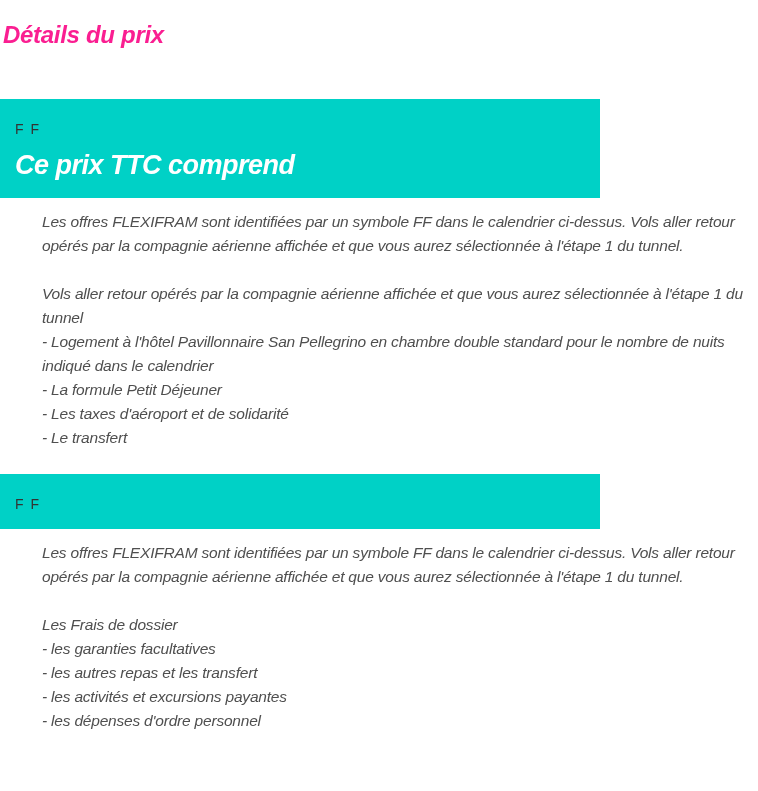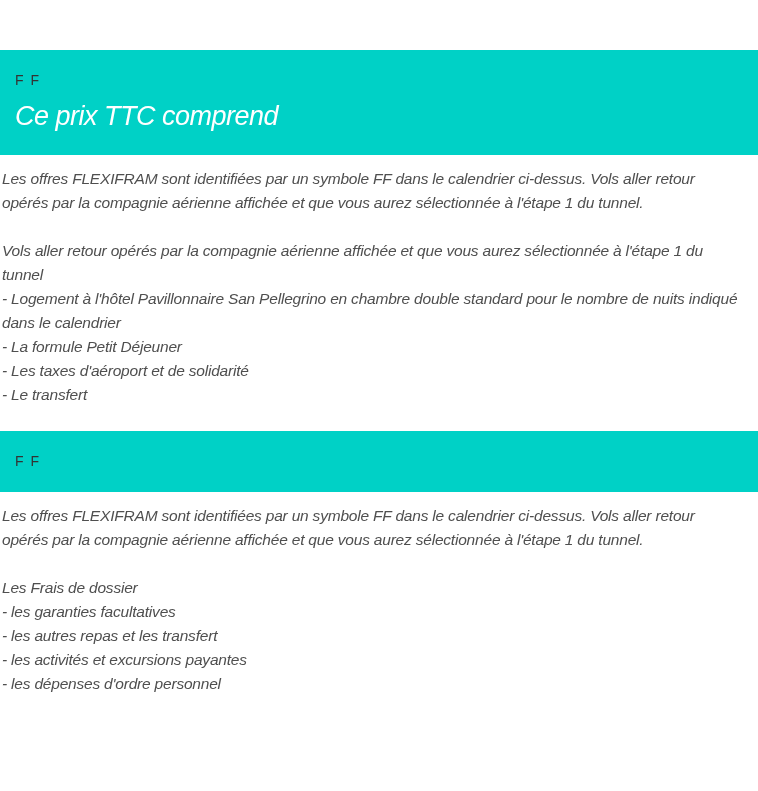--- a/index.html
+++ b/index.html
@@ -15,59 +15,60 @@
     margin: 21px 0 0 3px;
     font-style: italic;
     font-weight: 700;
     font-size: 24px;
     line-height: 28px;
     letter-spacing: -0.3px;
     color: var(--accent-pink, #fa1e91);
   }
 
   .banner {
-    width: 758px;
+    width: 600px;
     background: var(--banner-teal, #00d1c6);
-    padding: 22px 15px 23px 15px;
+    padding: 22px 15px 17px 15px;
   }
   .banner-first  { margin-top: 50px; }
   .banner-second { margin-top: 21px; }
 
   .banner-badge {
     font-size: 14px;
     line-height: 16px;
     letter-spacing: 1.5px;
     color: var(--badge-text, #333333);
   }
   .banner-heading {
     margin-top: 13px;
     font-style: italic;
-    font-weight: 400;
+    font-weight: 700;
     font-size: 27px;
     line-height: 31px;
     letter-spacing: -0.5px;
     color: var(--heading-text, #ffffff);
   }
 
-  .section-body { padding: 0 14px 0 2px; }
+  .section-body { padding: 0 14px 0 2px; margin-left: 40px; }
   .section-body p {
     white-space: pre-line;
     font-style: italic;
     font-size: 15.5px;
     line-height: 24px;
     letter-spacing: -0.2px;
     color: var(--body-text, #4f4f4f);
     margin: 12px 0 24px 0;
   }
 </style>
 </head>
 <body style="--accent-pink: #fa1e91; --banner-teal: #00d1c6; --badge-text: #333333; --heading-text: #ffffff; --body-text: #4f4f4f;">
 
 <div class="page">
 
+  <h1 class="page-title">Détails du prix</h1>
 
   <section>
     <header class="banner banner-first">
       <div class="banner-badge">F F</div>
       <h2 class="banner-heading">Ce prix TTC comprend</h2>
     </header>
     <div class="section-body">
       <p>Les offres FLEXIFRAM sont identifiées par un symbole FF dans le calendrier ci-dessus. Vols aller retour opérés par la compagnie aérienne affichée et que vous aurez sélectionnée à l'étape 1 du tunnel.</p>
       <p>Vols aller retour opérés par la compagnie aérienne affichée et que vous aurez sélectionnée à l'étape 1 du tunnel
 - Logement à l'hôtel Pavillonnaire San Pellegrino en chambre double standard pour le nombre de nuits indiqué dans le calendrier

